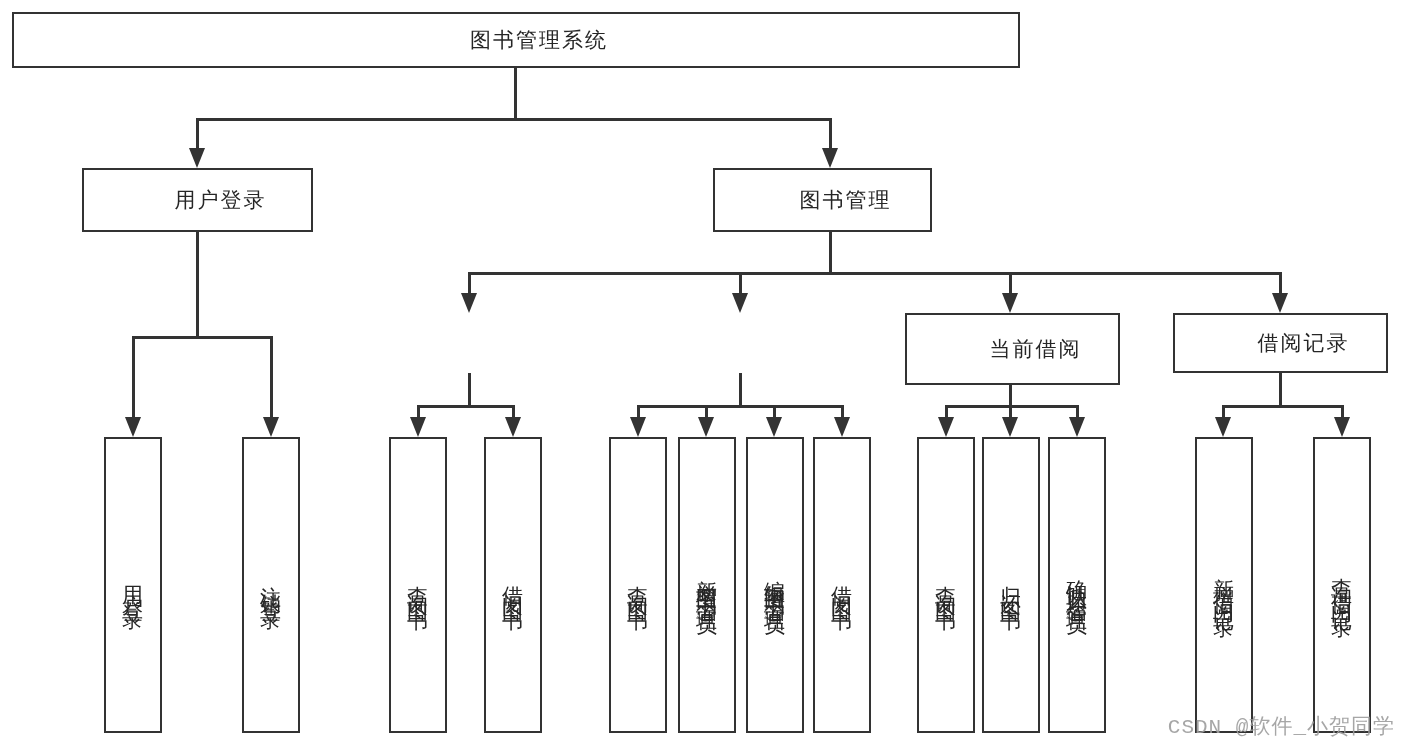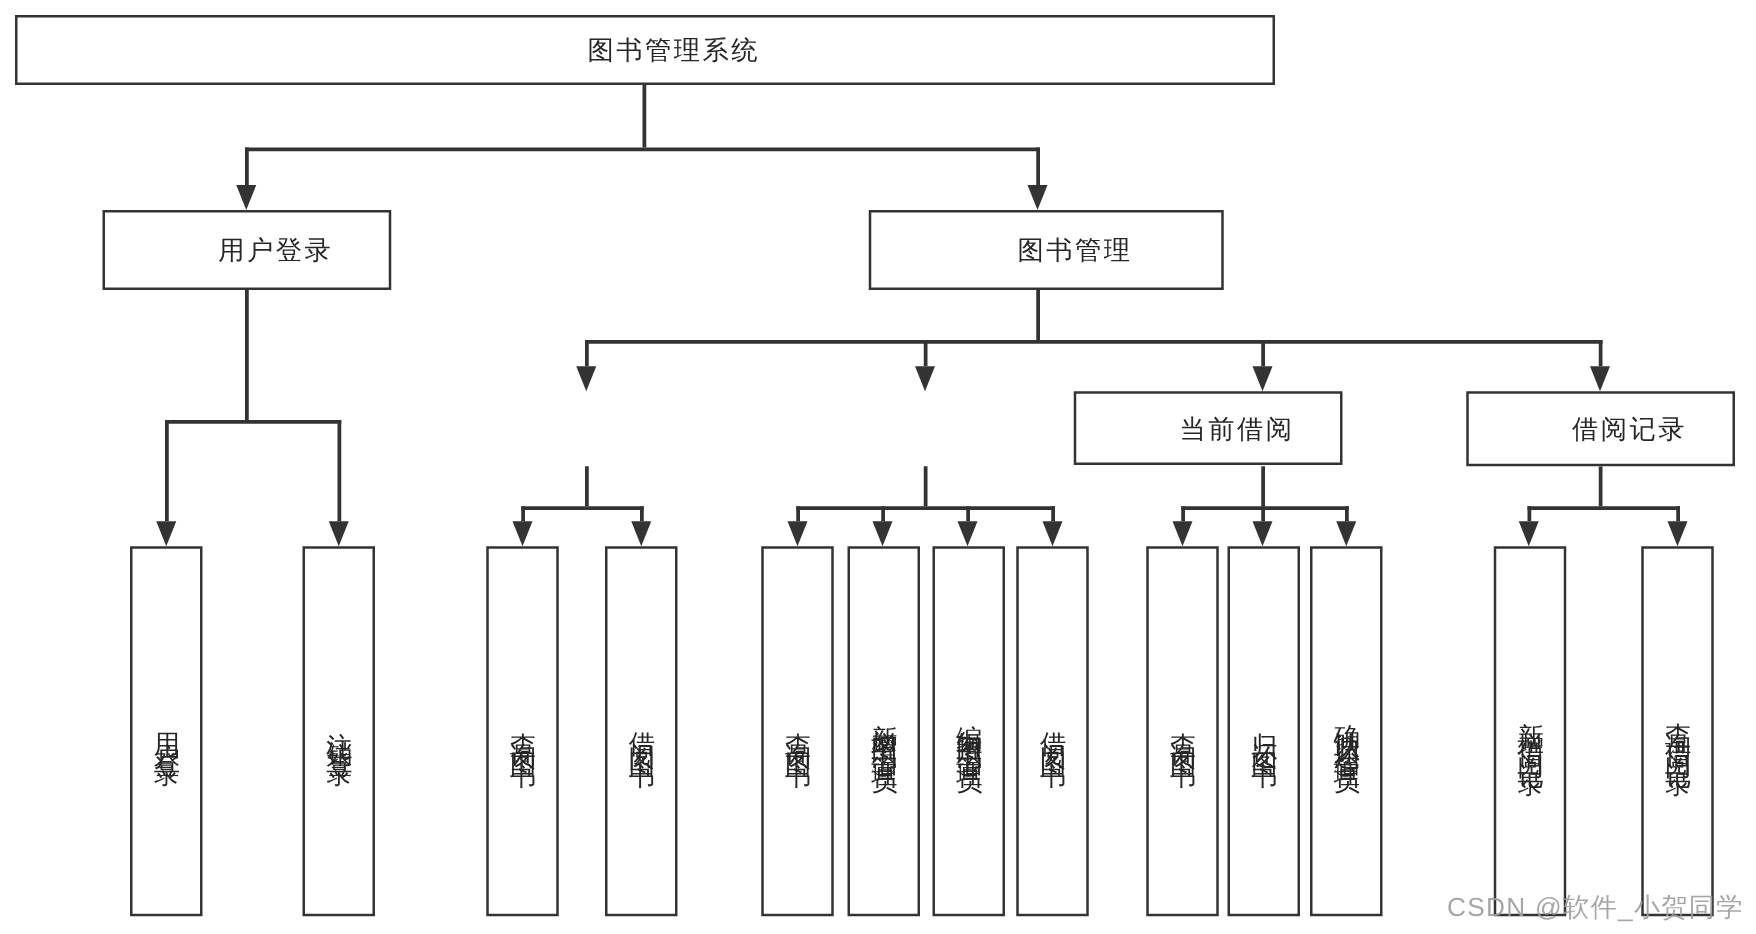--- a/index.html
+++ b/index.html
@@ -36,21 +36,21 @@
   .vtext{
     writing-mode:vertical-rl;
     text-orientation:mixed;
     font-size:21px;color:#262626;
     letter-spacing:8px;line-height:1;
     white-space:nowrap;
   }
   .watermark{
     position:absolute;top:712px;right:10px;
     font-size:21px;color:rgba(158,158,158,0.92);
-    letter-spacing:1px;z-index:5;white-space:nowrap;
+    letter-spacing:1px;z-index:5;white-space:nowrap;font-family:Liberation Mono, monospace;
   }
 </style>
 </head>
 <body>
 
 <div id="canvas">
 
   <div>
 
     <div class="vl" style="left:514px;top:68px;height:50px"></div>
@@ -109,23 +109,23 @@
     <div class="hl" style="left:1222px;top:405px;width:122px"></div>
     <div class="vl" style="left:1222px;top:405px;height:12px"></div>
     <div class="ah" style="left:1215px;top:417px"></div>
     <div class="vl" style="left:1341px;top:405px;height:12px"></div>
     <div class="ah" style="left:1334px;top:417px"></div>
   </div>
 
   <div class="node" style="left:12px;top:12px;width:1008px;height:56px">图书管理系统</div>
 
   <div class="node" style="left:82px;top:168px;width:231px;height:64px">用户登录</div>
-  <div class="node" style="left:695px;top:168px;width:284px;height:64px">图书管理</div>
+  <div class="node" style="left:713px;top:168px;width:219px;height:64px">图书管理</div>
 
-  <div class="node" style="left:859px;top:313px;width:215px;height:59px">当前借阅</div>
+  <div class="node" style="left:905px;top:313px;width:215px;height:72px">当前借阅</div>
   <div class="node" style="left:1173px;top:313px;width:215px;height:60px">借阅记录</div>
 
   <div class="leaf" style="left:104px">
     <span class="vtext">用户登录</span>
   </div>
   <div class="leaf" style="left:242px">
     <span class="vtext">注销登录</span>
   </div>
 
   <div class="leaf" style="left:389px">

